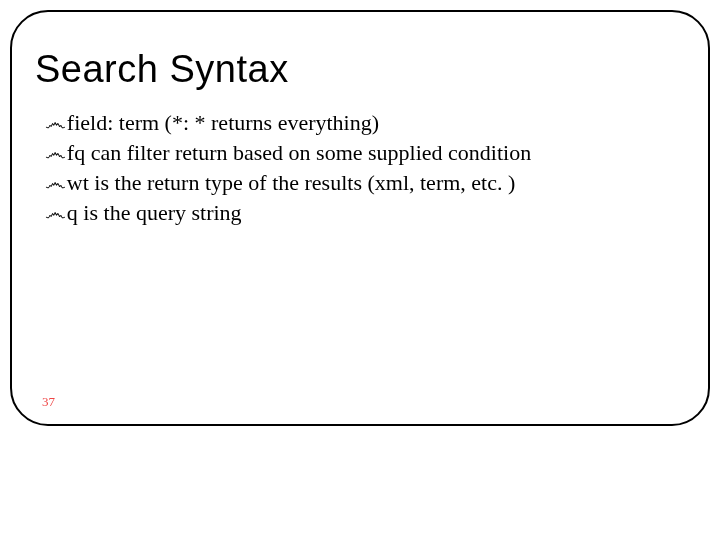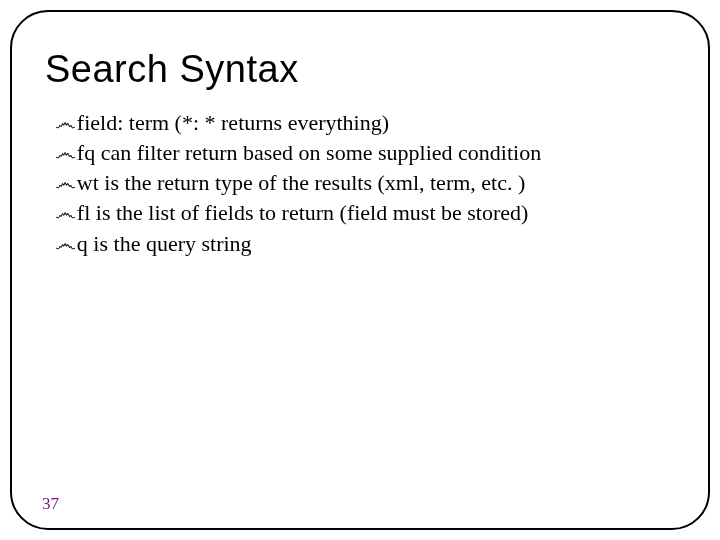--- a/index.html
+++ b/index.html
@@ -7,25 +7,25 @@
     padding: 0;
     width: 720px;
     height: 540px;
     background: #fff;
     font-family: "Times New Roman", Times, serif;
     color: #000;
   }
   .slide {
     box-sizing: border-box;
     width: 700px;
-    height: 520px;
+    height: 416px;
     margin: 10px;
     border: 2px solid #000;
     border-radius: 38px;
-    padding: 30px 38px 20px 31px;
+    padding: 30px 38px 20px 21px;
     position: relative;
     overflow: hidden;
   }
   .title {
     font-family: Arial, Helvetica, sans-serif;
     font-size: 38px;
     font-weight: 400;
     margin: 6px 0 18px 2px;
     letter-spacing: 0.5px;
   }
@@ -45,30 +45,29 @@
     display: inline;
     font-family: "Times New Roman", serif;
     font-size: 22px;
     padding-right: 1px;
   }
   .pagenum {
     position: absolute;
     left: 30px;
     bottom: 14px;
     font-family: "Times New Roman", serif;
-    font-size: 17px;
-    color: #701a75;
+    font-size: 13px;
+    color: #ef4444;
   }
 </style>
 </head>
 <body>
 
 <div class="slide">
   <div class="title">Search Syntax</div>
   <ul class="bullets">
     <li><span class="bullet-icon">෴</span><span>field: term (*: * returns everything)</span></li>
     <li><span class="bullet-icon">෴</span><span>fq can filter return based on some supplied condition</span></li>
     <li><span class="bullet-icon">෴</span><span>wt is the return type of the results (xml, term, etc. )</span></li>
-    <li><span class="bullet-icon">෴</span><span>fl is the list of fields to return (field must be stored)</span></li>
     <li><span class="bullet-icon">෴</span><span>q is the query string</span></li>
   </ul>
   <div class="pagenum">37</div>
 </div>
 
 </body></html>

